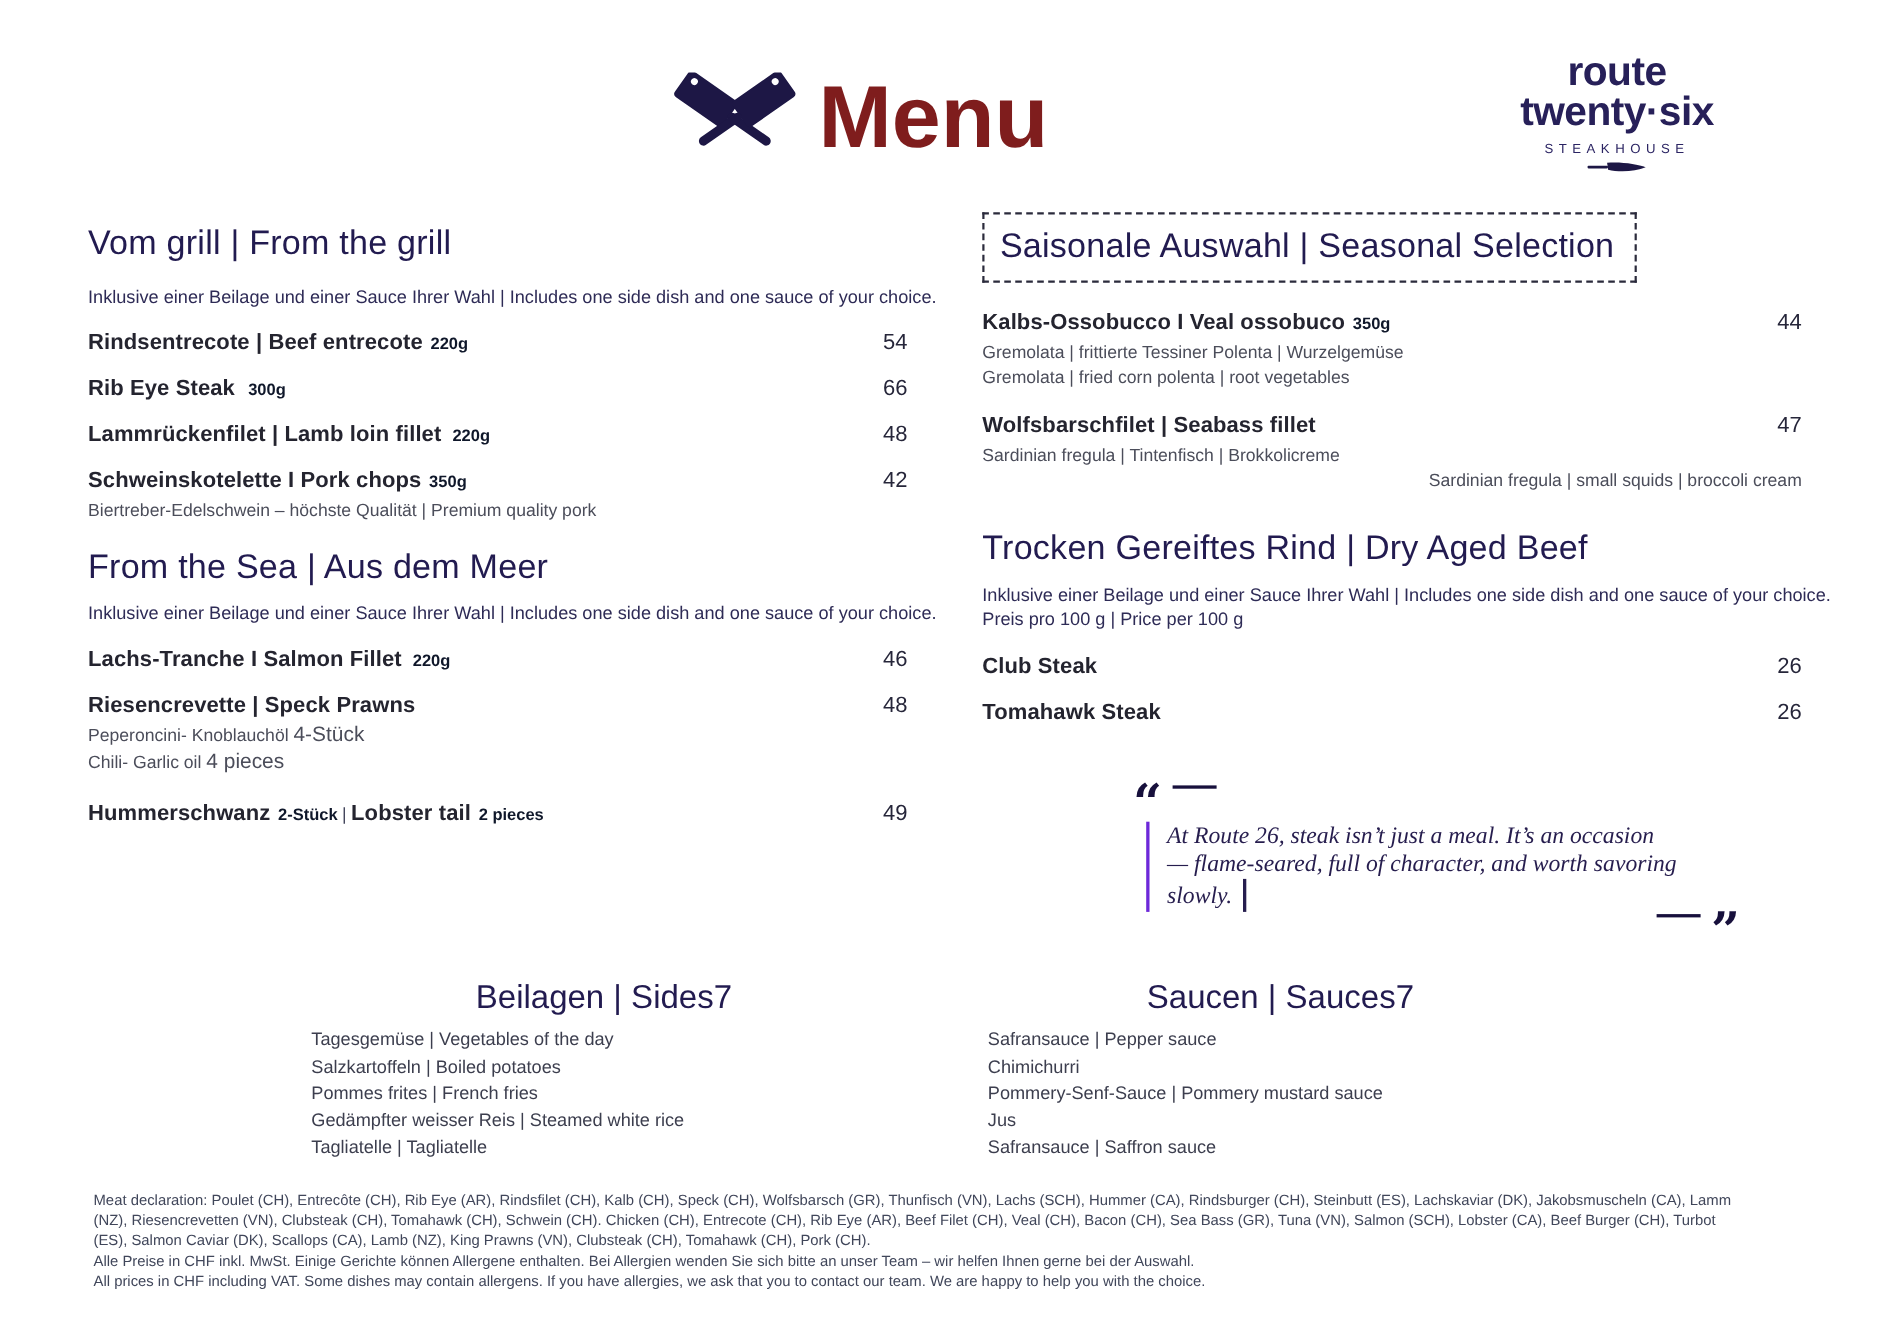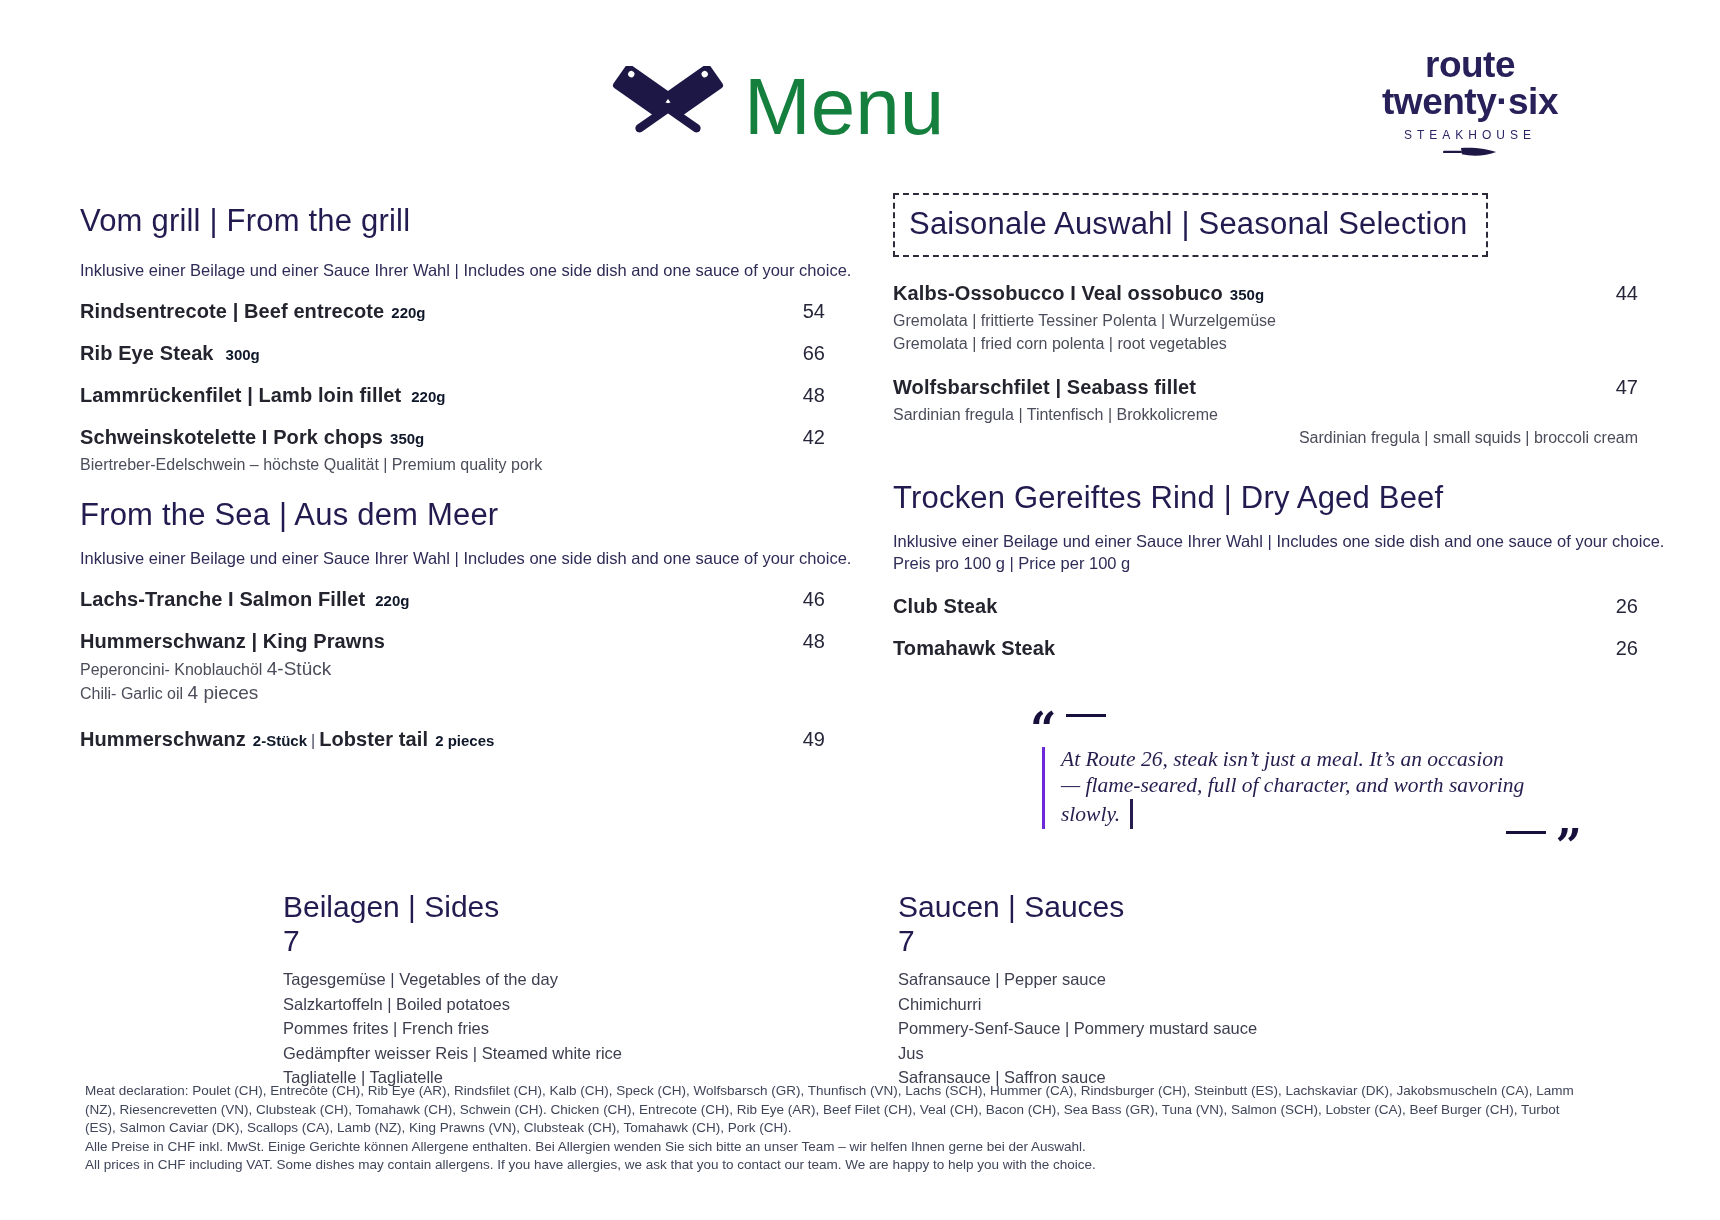--- a/index.html
+++ b/index.html
@@ -2,21 +2,21 @@
 <html><head>
 <meta charset="utf-8">
 <style>
   html,body{margin:0;padding:0;background:#ffffff;}
   .page{position:relative;width:1720px;height:1220px;background:#ffffff;
         font-family:"Liberation Sans",sans-serif;overflow:hidden;color:#24242f;}
 
   
   .masthead{position:absolute;left:608px;top:66px;display:flex;align-items:center;gap:16px;}
   .cleavers svg{width:120px;height:82px;display:block;}
-  .menu-title{font-size:80px;font-weight:400;color:#15803d;line-height:1;letter-spacing:0;}
+  .menu-title{font-size:80px;font-weight:700;color:#7f1d1d;line-height:1;letter-spacing:0;}
 
   .brand{position:absolute;right:118px;top:46px;width:264px;text-align:center;color:#272059;}
   .brand-name{font-size:37px;font-weight:600;letter-spacing:-0.5px;line-height:1;}
   .brand-tagline{font-size:12px;font-weight:500;letter-spacing:5px;margin-top:8px;color:#2b2463;}
   .knife svg{width:54px;height:14px;margin-top:3px;}
 
   
   .col{position:absolute;width:745px;}
   .col-left{left:80px;top:202px;}
   .col-right{left:893px;top:193px;}
@@ -48,21 +48,21 @@
   .q-body{margin-left:12px;margin-top:3px;border-left:3px solid #6d28d9;padding-left:16px;
           font-family:"Liberation Serif",serif;font-style:italic;font-size:21.5px;line-height:1.2;}
   .q-endbar{display:inline-block;width:2.5px;height:30px;background:#261d4e;margin-left:10px;vertical-align:-8px;}
   .q-close{text-align:right;margin-top:2px;height:34px;}
   .q-close .q-rule{margin-right:10px;margin-left:0;vertical-align:14px;}
 
   
   .band{position:absolute;top:890px;width:532px;}
   .band.sides{left:283px;}
   .band.sauces{left:898px;}
-  .band-header{display:flex;justify-content:space-between;align-items:baseline;flex-direction:column;}
+  .band-header{display:flex;justify-content:center;align-items:baseline;}
   .band-title{font-size:30px;font-weight:400;color:#221b50;}
   .band-price{font-size:30px;font-weight:400;color:#221b50;}
   .band-items{margin-top:9px;font-size:16.5px;color:#3c3e4e;line-height:24.5px;}
 
   
   .footer{position:absolute;left:85px;top:1082px;width:1505px;color:#40465a;font-size:13.5px;line-height:18.5px;}
   .footer p{margin:0;}
 </style>
 </head>
 <body>
@@ -134,21 +134,21 @@
     <div class="section-note tight">Inklusive einer Beilage und einer Sauce Ihrer Wahl | Includes one side dish and one sauce of your choice.</div>
 
     <div class="menu-item first">
       <div class="item-row">
         <span><span class="item-name">Lachs-Tranche I Salmon Fillet</span><span class="item-size" style="margin-left:10px;">220g</span></span>
         <span class="item-price">46</span>
       </div>
     </div>
     <div class="menu-item">
       <div class="item-row">
-        <span class="item-name">Hummerschwanz | King Prawns</span>
+        <span class="item-name">Riesencrevette | Speck Prawns</span>
         <span class="item-price">48</span>
       </div>
       <div class="item-desc"><span>Peperoncini- Knoblauchöl</span> <span class="desc-qty">4-Stück</span></div>
       <div class="item-desc" style="margin-top:1px;"><span>Chili- Garlic oil</span> <span class="desc-qty">4 pieces</span></div>
     </div>
     <div class="menu-item" style="margin-top:23px;">
       <div class="item-row">
         <span><span class="item-name">Hummerschwanz</span><span class="item-size">2-Stück</span><span class="item-sep">|</span><span class="item-name">Lobster tail</span><span class="item-size">2 pieces</span></span>
         <span class="item-price">49</span>
       </div>

